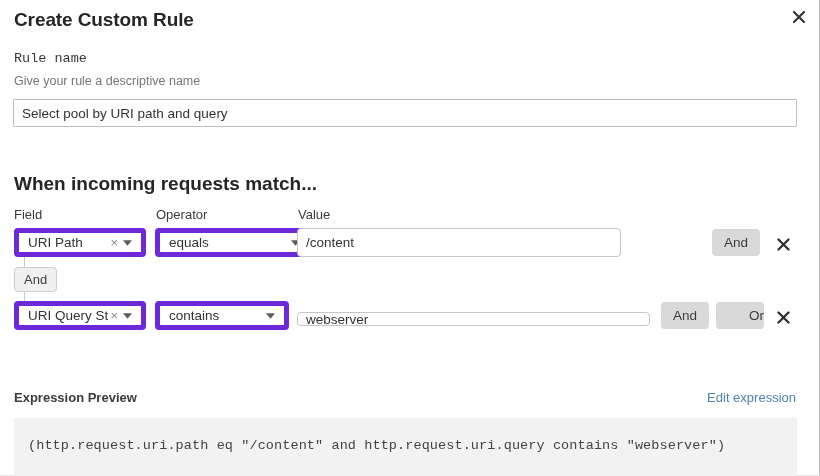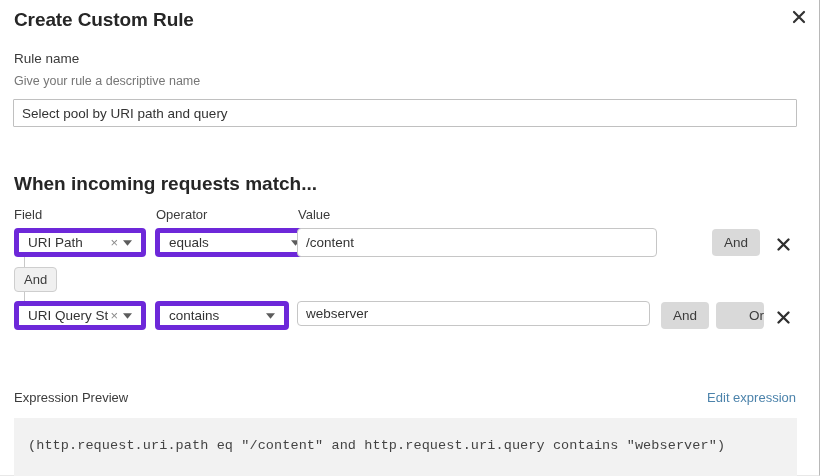--- a/index.html
+++ b/index.html
@@ -45,21 +45,21 @@
   .field-label {
     position: absolute;
     font-size: 13.5px;
     color: #3a3a3a;
   }
   .field-hint {
     position: absolute;
     font-size: 12.5px;
     color: #767676;
   }
-  .rule-name-label { left: 14px; top: 51px; }
+  .rule-name-label { left: 14px; top: 51px; font-family: Liberation Mono, monospace; }
   .rule-name-hint  { left: 14px; top: 74px; }
 
   .text-input {
     position: absolute;
     height: 28px;
     background: #ffffff;
     border: 1px solid #c0c0c0;
     border-radius: 1px;
     font-family: "Liberation Sans", sans-serif;
     font-size: 13.5px;
@@ -166,20 +166,21 @@
     cursor: pointer;
     z-index: 2;
   }
 
   .preview-label {
     position: absolute;
     left: 14px;
     top: 390px;
     font-size: 13px;
     color: #3b3b3b;
+    font-weight: bold;
   }
   .edit-expression-link {
     position: absolute;
     right: 23px;
     top: 390px;
     font-size: 13px;
     color: #4c83ab;
     text-decoration: none;
     cursor: pointer;
   }
@@ -239,21 +240,21 @@
     </svg>
   </div>
 
   <div class="select-box" style="left:155px; top:228px; width:159px;">
     <span class="select-text">equals</span>
     <svg class="caret" viewBox="0 0 10 6">
       <path d="M0 0 L10 0 L5 6 Z" fill="#5c5c5c"></path>
     </svg>
   </div>
 
-  <input class="text-input" style="left: 297px; top: 228px; width: 360px; height: 29px; border-radius: 4px; border-color: rgb(198, 198, 198);" type="text" value="/content">
+  <input class="text-input" style="left: 297px; top: 228px; width: 324px; height: 29px; border-radius: 4px; border-color: rgb(198, 198, 198);" type="text" value="/content">
 
   <button class="row-and-btn" style="left:712px; top:229px; width:48px;">
     <span>And</span>
   </button>
 
   <div class="delete-row-icon" style="left:774px; top:235px;">
     <svg width="13" height="13" viewBox="0 0 13 13" aria-hidden="true">
       <path d="M1.5 1.5 L11.5 11.5 M11.5 1.5 L1.5 11.5" stroke="#2f2f2f" stroke-width="2.3" stroke-linecap="round" fill="none"></path>
     </svg>
   </div>
@@ -266,21 +267,21 @@
     </svg>
   </div>
 
   <div class="select-box" style="left:155px; top:301px; width:134px;">
     <span class="select-text">contains</span>
     <svg class="caret" viewBox="0 0 10 6">
       <path d="M0 0 L10 0 L5 6 Z" fill="#5c5c5c"></path>
     </svg>
   </div>
 
-  <input class="text-input" style="left: 297px; top: 301px; width: 353px; height: 25px; border-radius: 4px; border-color: rgb(198, 198, 198);" type="text" value="webserver">
+  <input class="text-input" style="left: 297px; top: 312px; width: 353px; height: 14px; border-radius: 4px; border-color: rgb(198, 198, 198);" type="text" value="webserver">
 
   <button class="row-and-btn" style="left:661px; top:302px; width:48px;">
     <span>And</span>
   </button>
 
   <button class="row-or-btn" style="left:716px; top:302px; width:48px;text-align:right;">
     <span>Or</span>
   </button>
 
   <div class="delete-row-icon" style="left:774px; top:308px;">

